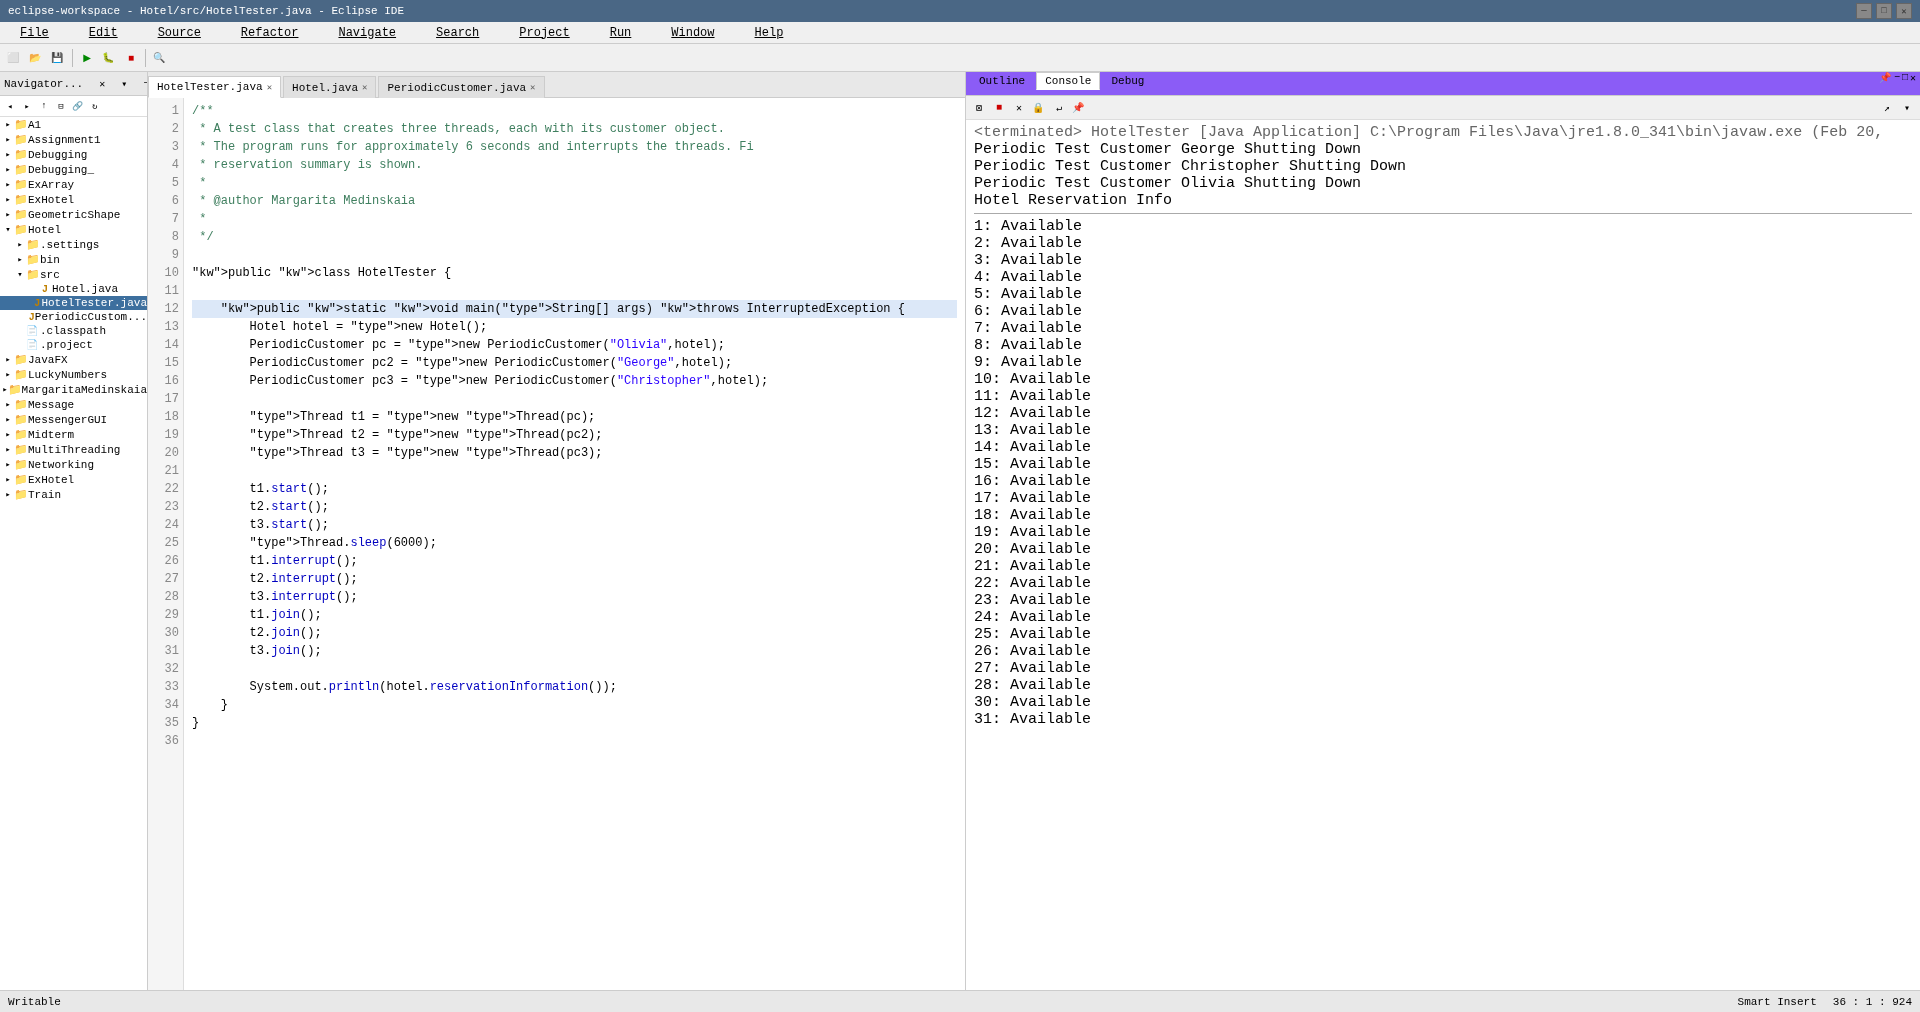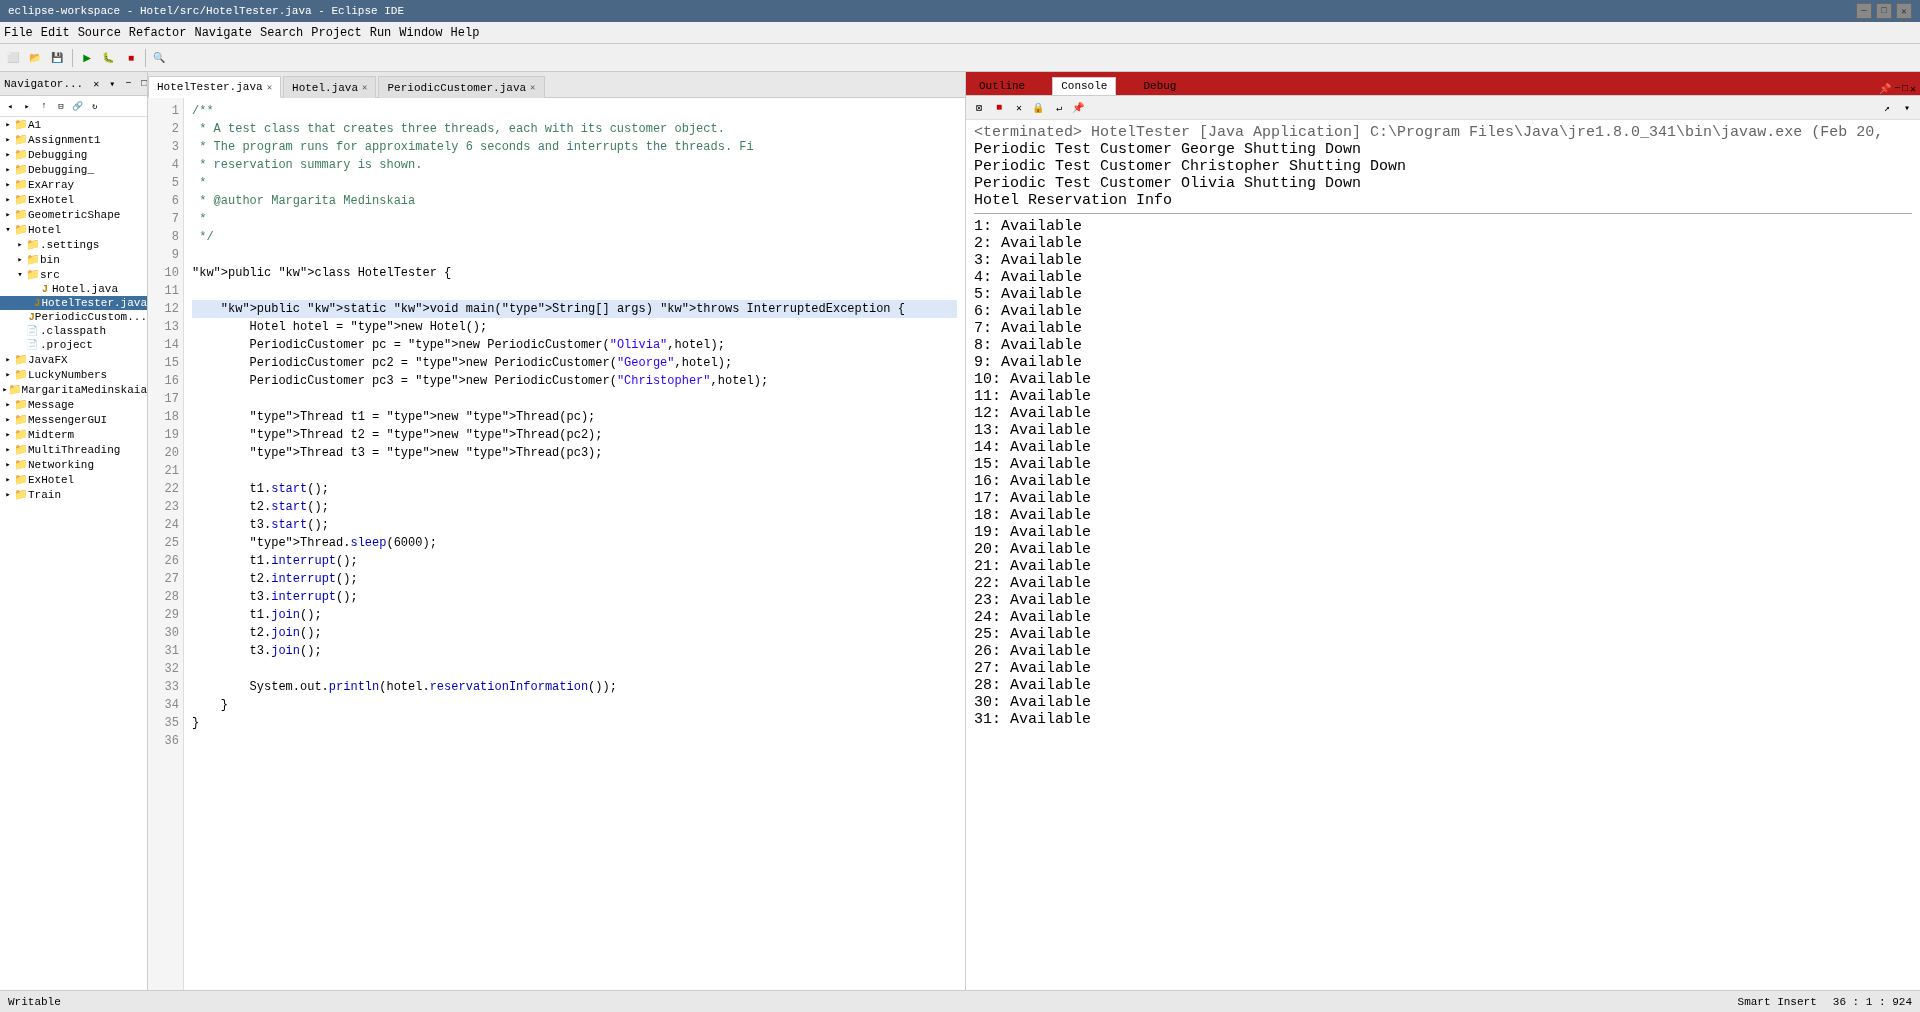--- a/index.html
+++ b/index.html
@@ -37,22 +37,23 @@
     
     #menubar {
       background: #f0f0f0;
       height: 22px;
       display: flex;
       align-items: center;
       border-bottom: 1px solid #ccc;
       font-size: 12px;
     }
     .menu-item {
-      padding: 2px 4px;
-      cursor: pointer;
+      padding: 2px 20px;
+      cursor: pointer;
+      text-decoration: underline;
     }
 
     
     #toolbar {
       background: #f0f0f0;
       height: 28px;
       border-bottom: 1px solid #ccc;
       display: flex;
       align-items: center;
       padding: 0 4px;
@@ -83,21 +84,21 @@
       flex-direction: column;
       overflow: hidden;
     }
     #navigator-header {
       background: #e8e8e8;
       border-bottom: 1px solid #ccc;
       height: 24px;
       display: flex;
       align-items: center;
       padding: 0 4px;
-      gap: 10px;
+      gap: 16px;
       font-size: 11px;
     }
     #navigator-content {
       overflow-y: auto;
       flex: 1;
       font-size: 11px;
     }
     .nav-toolbar {
       display: flex;
       padding: 2px;
@@ -168,26 +169,26 @@
 
     
     #right-panel {
       width: 955px;
       display: flex;
       flex-direction: column;
       border-left: 1px solid #ccc;
     }
     #right-panel-tabs {
       display: flex;
-      align-items: flex-end;
-      background: #b91c1c;
+      align-items: flex-start;
+      background: #8b5cf6;
       border-bottom: 1px solid #ccc;
       height: 24px;
       padding: 0 4px;
-      gap: 18px;
+      gap: 2px;
     }
     .right-tab {
       padding: 2px 8px;
       font-size: 11px;
       cursor: pointer;
       border: 1px solid transparent;
     }
     .right-tab.active {
       background: #fff;
       border-color: #ccc;

